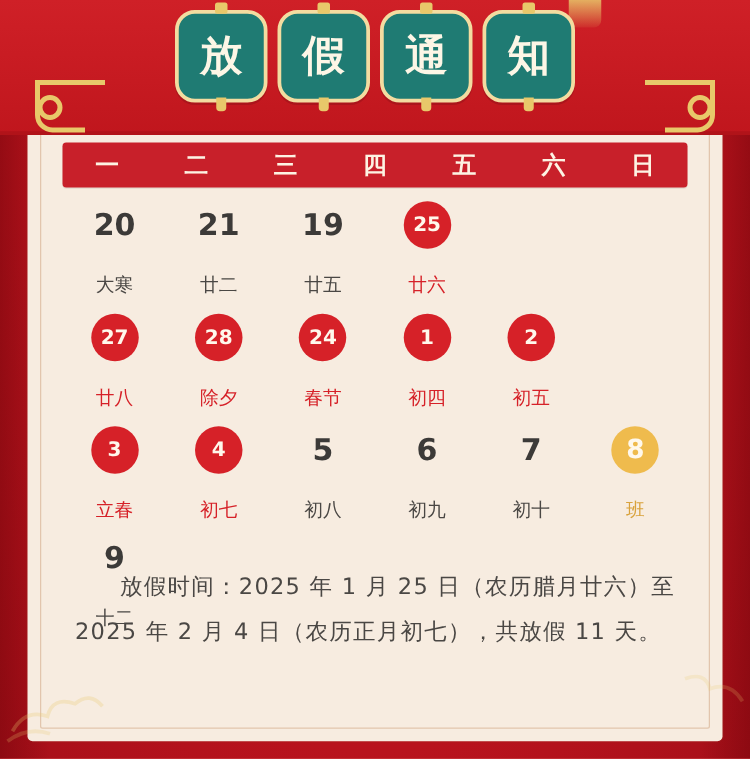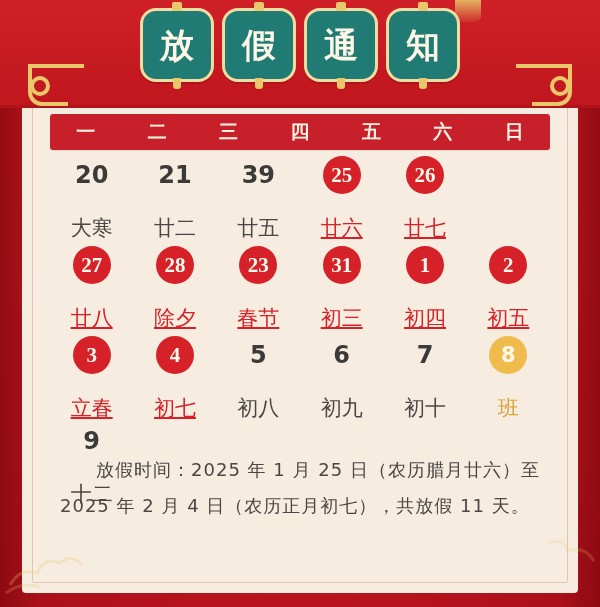--- a/index.html
+++ b/index.html
@@ -179,34 +179,33 @@
     height: 38px;
     width: 38px;
     display: flex;
     align-items: center;
     justify-content: center;
     border-radius: 50%;
   }
   .daynum.red {
     background: #d62128;
     color: #fff8ec;
-    font-size: 21px;
-    font-family: Liberation Serif, serif;
+    font-size: 16px;
   }
   .daynum.orange {
     background: #efbb4d;
     color: #fff8ec;
     font-size: 21px;
   }
   .sublabel {
     margin-top: 20px;
-    font-size: 21px;
+    font-size: 15px;
     color: #4a4744;
   }
-  .sublabel.red { color: #d62128; text-decoration: underline; }
+  .sublabel.red { color: #d62128; }
   .sublabel.orange { color: #d9a23c; }
 
   
   .desc {
     position: absolute;
     left: 60px;
     top: 452px;
     width: 480px;
     color: #4a4744;
     font-size: 18px;
@@ -295,49 +294,41 @@
       <div class="week-row">
         <div class="day">
           <div class="daynum">20</div>
           <div class="sublabel">大寒</div>
         </div>
         <div class="day">
           <div class="daynum">21</div>
           <div class="sublabel">廿二</div>
         </div>
         <div class="day">
-          <div class="daynum">39</div>
+          <div class="daynum">19</div>
           <div class="sublabel">廿五</div>
         </div>
         <div class="day">
           <div class="daynum red">25</div>
           <div class="sublabel red">廿六</div>
         </div>
-        <div class="day">
-          <div class="daynum red">26</div>
-          <div class="sublabel red">廿七</div>
-        </div>
       </div>
 
       <div class="week-row">
         <div class="day">
           <div class="daynum red">27</div>
           <div class="sublabel red">廿八</div>
         </div>
         <div class="day">
           <div class="daynum red">28</div>
           <div class="sublabel red">除夕</div>
         </div>
         <div class="day">
-          <div class="daynum red">23</div>
+          <div class="daynum red">24</div>
           <div class="sublabel red">春节</div>
-        </div>
-        <div class="day">
-          <div class="daynum red">31</div>
-          <div class="sublabel red">初三</div>
         </div>
         <div class="day">
           <div class="daynum red">1</div>
           <div class="sublabel red">初四</div>
         </div>
         <div class="day">
           <div class="daynum red">2</div>
           <div class="sublabel red">初五</div>
         </div>
       </div>

